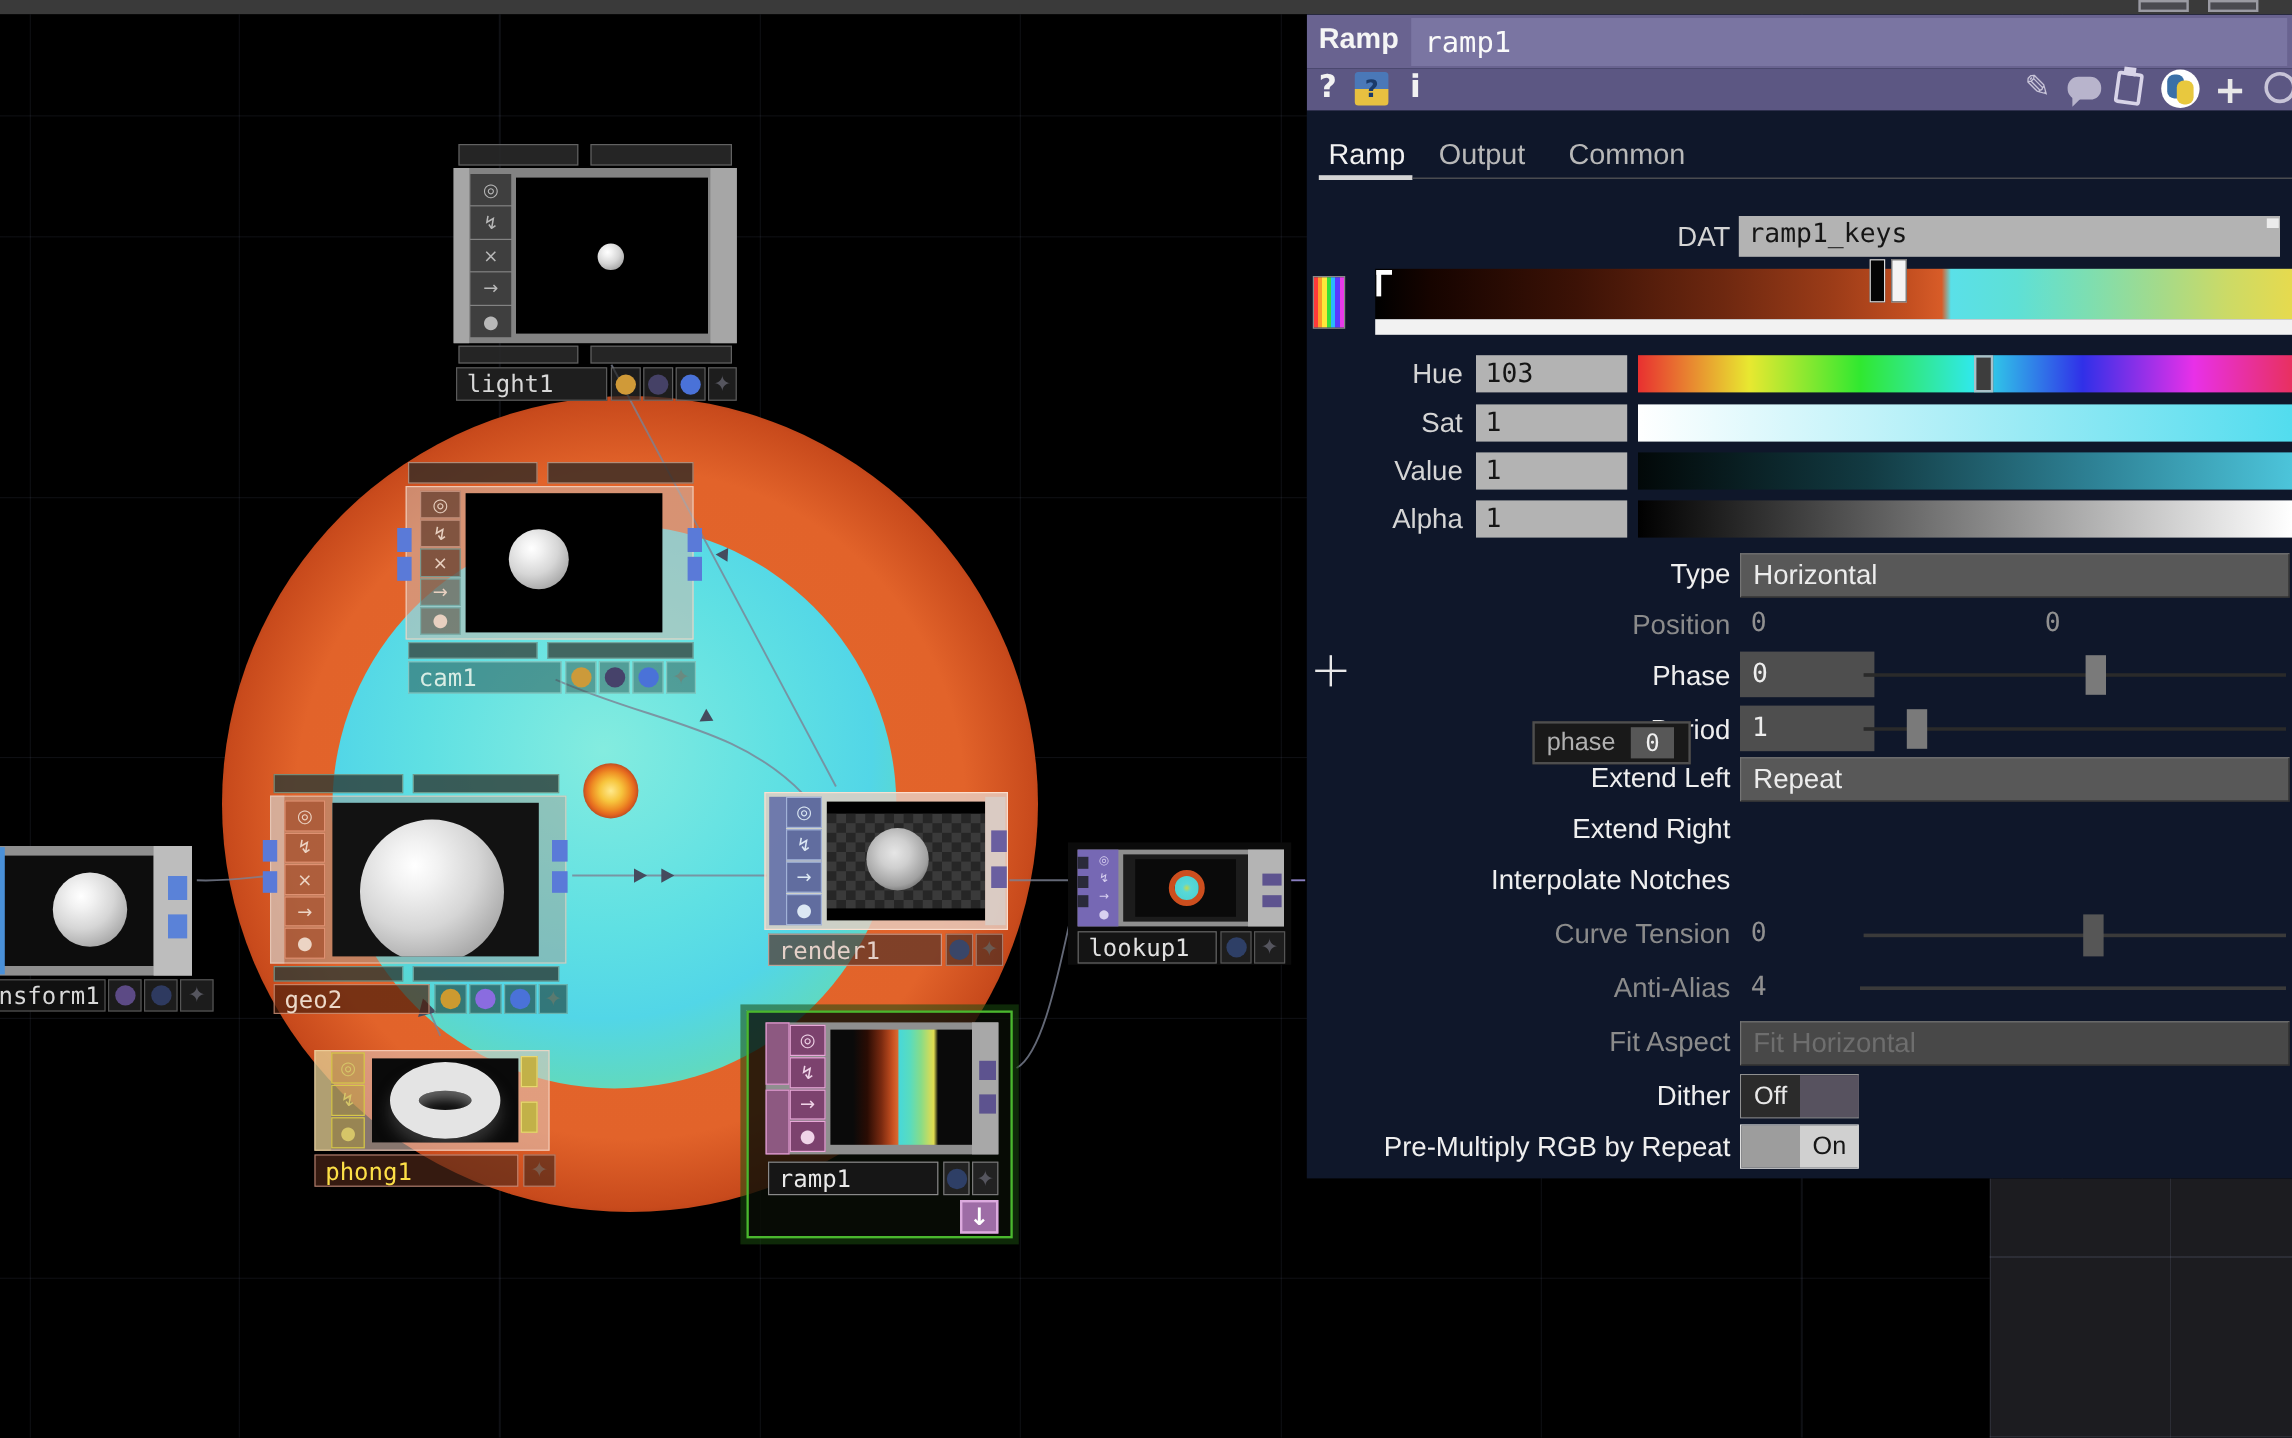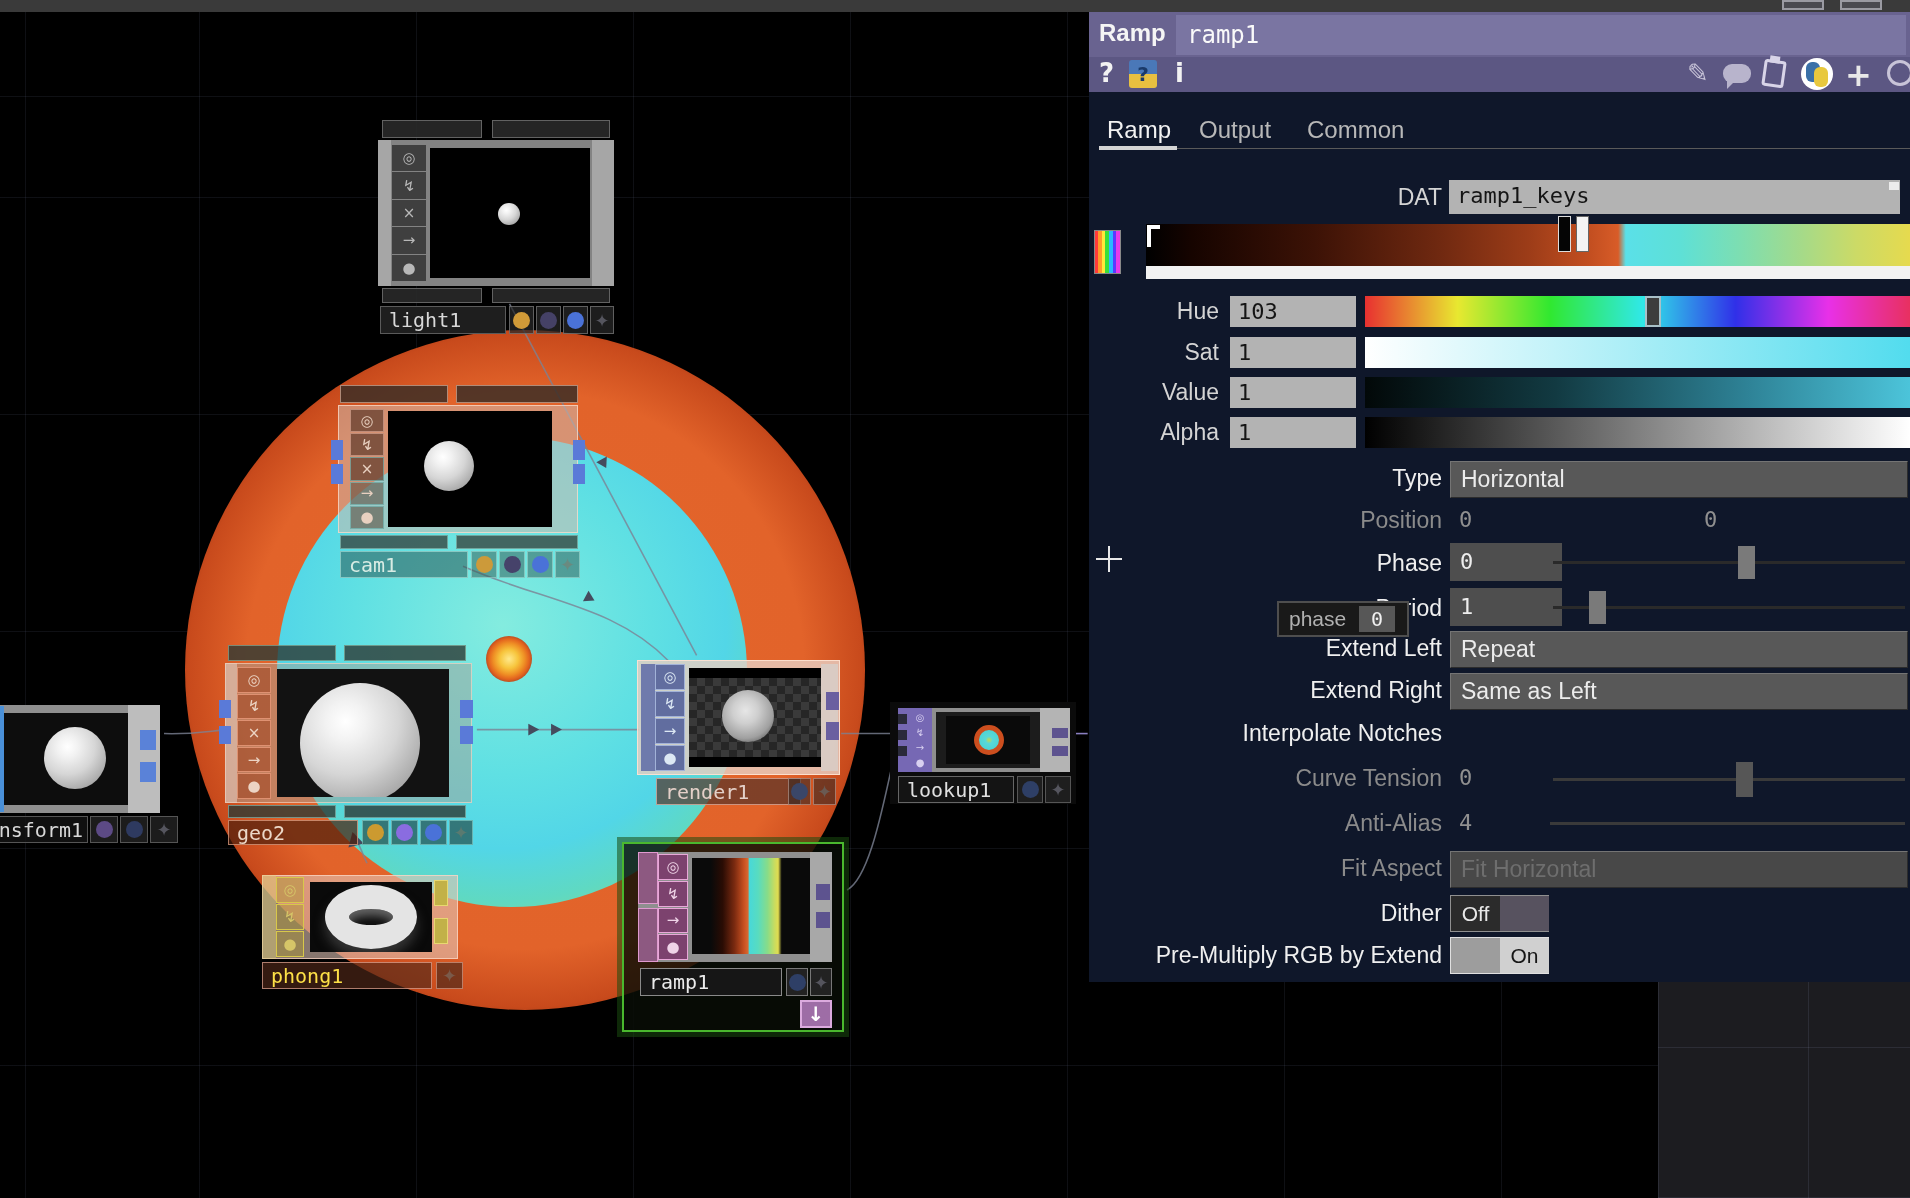--- a/index.html
+++ b/index.html
@@ -220,21 +220,21 @@
     </div>
     <div class="vp" style="left:689px;top:656px;width:132px;height:99px;">
       <div style="position:absolute;left:0;top:10px;width:132px;height:79px;
            background:repeating-conic-gradient(#3a3a3a 0% 25%, #262626 0% 50%);background-size:16px 16px;"></div>
       <div style="position:absolute;left:33px;top:22px;width:52px;height:52px;border-radius:50%;
            background:radial-gradient(circle at 45% 40%,#e6e6e6 0%,#cfcfcf 30%,#a0a0a0 65%,rgba(110,110,110,.6) 88%,transparent 100%);"></div>
     </div>
     <div class="node-part" style="left:821px;top:652px;width:17px;height:107px;background:rgba(216,206,200,.85);"></div>
     <div class="conn" style="left:826px;top:680px;width:13px;height:18px;background:#6a5fa0;"></div>
     <div class="conn" style="left:826px;top:710px;width:13px;height:18px;background:#6a5fa0;"></div>
-    <div class="nname" style="left:656px;top:766px;width:145px;height:27px;background:rgba(86,50,40,.7);border-color:rgba(255,205,188,.6);color:#e4d0c8;">render1</div>
+    <div class="nname" style="left:640px;top:766px;width:145px;height:27px;background:rgba(86,50,40,.7);border-color:rgba(255,205,188,.6);color:#e4d0c8;">render1</div>
     <div class="cell" style="left:788px;top:766px;width:23px;height:27px;background:rgba(55,40,35,.6);border-color:rgba(220,190,180,.5);">
         <span class="dot" style="background:#3a4668;"></span>
       </div>
     <div class="cell" style="left:813px;top:766px;width:23px;height:27px;background:rgba(55,40,35,.6);border-color:rgba(220,190,180,.5);">
         <span class="star" style="color:#6a5a52;">✦</span>
       </div>
   </div>
 
   <div>
     <div class="node-part" style="left:622px;top:830px;width:222px;height:190px;border:2px solid #4ab82e;background:rgba(8,14,6,.82);box-shadow:0 0 0 5px rgba(25,75,15,.55);"></div>
@@ -400,21 +400,20 @@
 
   <div class="plabel en" style="left:153px;top:583px;width:200px;">Period</div>
   <div class="dfield" style="left:361px;top:576px;width:112px;height:38px;">1</div>
   <div class="track" style="left:464px;top:594px;width:352px;"></div>
   <div class="handle" style="left:500px;top:579px;width:17px;height:33px;"></div>
 
   <div class="plabel en" style="left:103px;top:623px;width:250px;">Extend Left</div>
   <div class="dd" style="left:361px;top:619px;width:458px;height:37px;">Repeat</div>
 
   <div class="plabel en" style="left:103px;top:665px;width:250px;">Extend Right</div>
-  <div class="dd" style="left:361px;top:661px;width:458px;height:37px;">Same as Left</div>
 
   <div class="plabel en" style="left:43px;top:708px;width:310px;">Interpolate Notches</div>
 
   <div class="plabel dis" style="left:103px;top:753px;width:250px;">Curve Tension</div>
   <div class="disval" style="left:370px;top:753px;">0</div>
   <div class="track dis" style="left:464px;top:766px;width:352px;"></div>
   <div class="handle dis" style="left:647px;top:750px;width:17px;height:35px;"></div>
 
   <div class="plabel dis" style="left:103px;top:798px;width:250px;">Anti-Alias</div>
   <div class="disval" style="left:370px;top:798px;">4</div>
@@ -424,21 +423,21 @@
   <div class="dd dis" style="left:361px;top:839px;width:458px;height:37px;">Fit Horizontal</div>
 
   <div class="plabel en" style="left:153px;top:888px;width:200px;">Dither</div>
   <div class="abs" style="left:361px;top:883px;width:99px;height:37px;border:1px solid #909090;">
     <div style="position:absolute;left:0;top:0;width:49px;height:35px;background:#2b2b2b;display:flex;align-items:center;justify-content:center;">
       <span style="font:21px 'Liberation Sans',sans-serif;color:#e8e8e8;">Off</span>
       </div>
     <div style="position:absolute;left:49px;top:0;width:49px;height:35px;background:#57525f;"></div>
   </div>
 
-  <div class="plabel en" style="left:23px;top:930px;width:330px;">Pre-Multiply RGB by Extend</div>
+  <div class="plabel en" style="left:23px;top:930px;width:330px;">Pre-Multiply RGB by Repeat</div>
   <div class="abs" style="left:361px;top:925px;width:99px;height:37px;border:1px solid #e0e0e0;">
     <div style="position:absolute;left:0;top:0;width:49px;height:35px;background:#9d9d9d;"></div>
     <div style="position:absolute;left:49px;top:0;width:49px;height:35px;background:#d0d0d0;display:flex;align-items:center;justify-content:center;">
       <span style="font:21px 'Liberation Sans',sans-serif;color:#161616;">On</span>
       </div>
   </div>
 
   <div class="abs" style="left:188px;top:589px;width:132px;height:36px;background:#191919;border:2px solid #4e4e4e;z-index:5;">
     <span style="position:absolute;left:10px;top:4px;font:21px 'Liberation Sans',sans-serif;color:#b0b0b0;">phase</span>
     <div style="position:absolute;left:80px;top:3px;width:36px;height:26px;background:#575757;display:flex;align-items:center;justify-content:center;">

